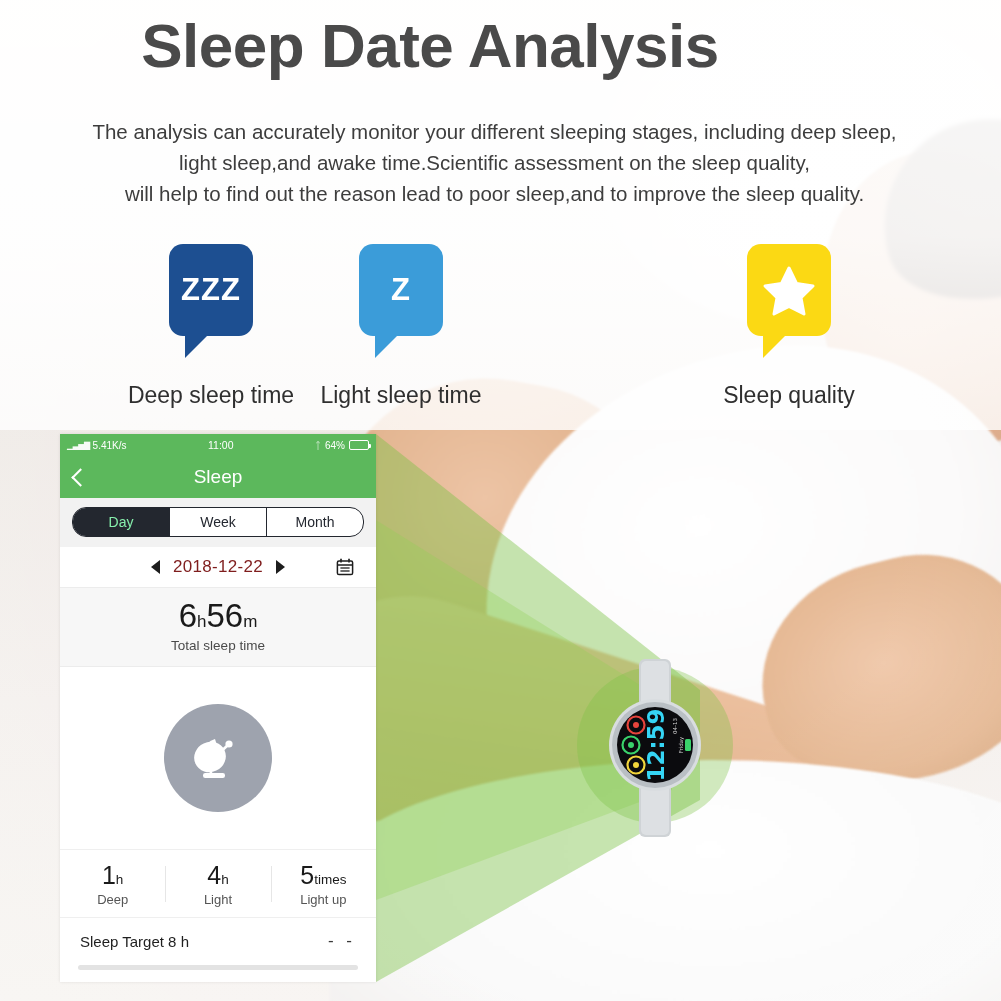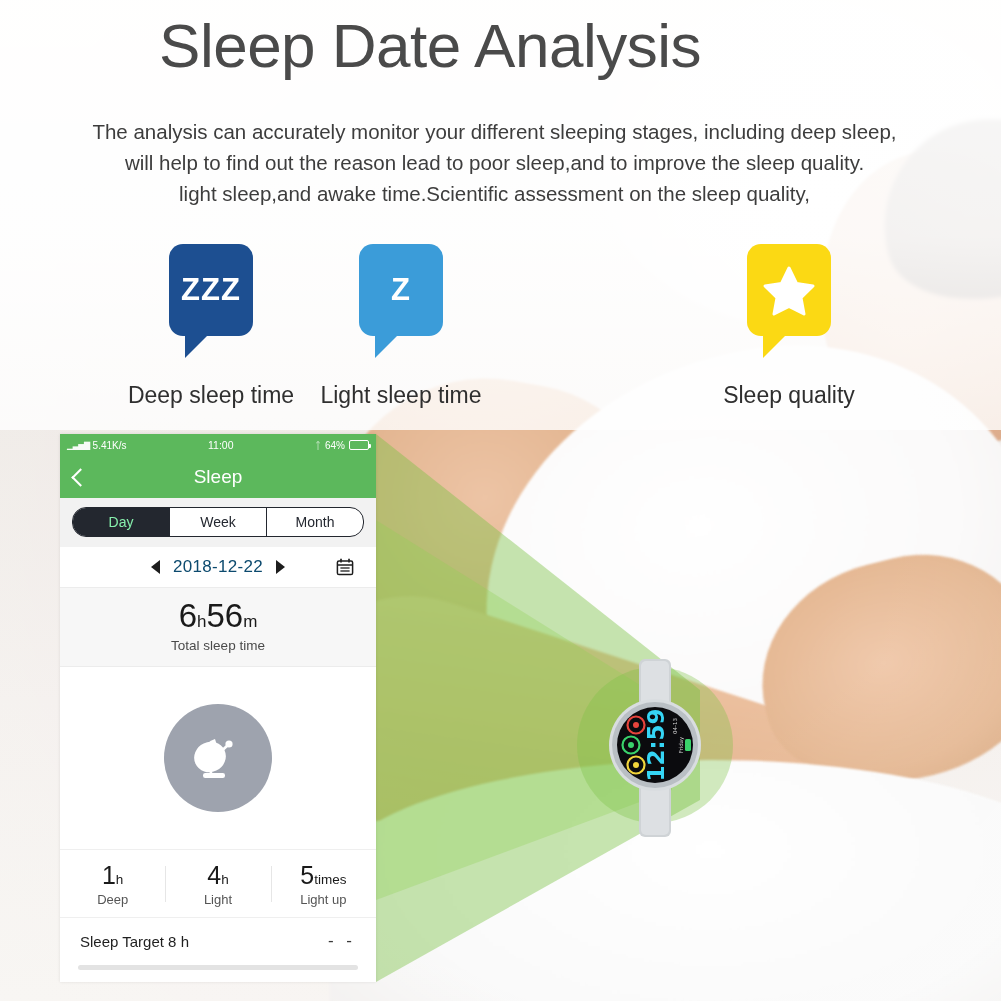--- a/index.html
+++ b/index.html
@@ -128,21 +128,21 @@
     pointer-events: none;
   }
 
   
   .page-title {
     position: absolute;
     left: 0; top: 10px;
     width: 860px;
     text-align: center;
     font-size: 62px;
-    font-weight: normal;
+    font-weight: bold;
     color: #4a4a4a;
     letter-spacing: -0.5px;
     font-family: "Liberation Sans", sans-serif;
   }
   .page-desc {
     position: absolute;
     left: 0; top: 116px;
     width: 989px;
     text-align: center;
     color: #3d3d3d;
@@ -296,21 +296,21 @@
     border-top: 7px solid transparent;
     border-bottom: 7px solid transparent;
     border-right: 9px solid #1d1d1d;
   }
   .tri-right {
     width: 0; height: 0;
     border-top: 7px solid transparent;
     border-bottom: 7px solid transparent;
     border-left: 9px solid #1d1d1d;
   }
-  .date-text { font-size: 17px; color: #0c4a6e; letter-spacing: .3px; }
+  .date-text { font-size: 17px; color: #7f1d1d; letter-spacing: .3px; }
   .cal-icon {
     position: absolute;
     right: 22px;
     width: 18px; height: 18px;
   }
 
   .total-block {
     background: #f7f7f7;
     padding: 11px 0 13px 0;
     text-align: center;
@@ -426,22 +426,22 @@
         <text x="0" y="28" text-anchor="middle" font-family="DejaVu Sans, sans-serif" font-size="5.5" fill="#cfcfcf">Friday</text>
         <rect x="-6" y="30" width="12" height="6" rx="1.6" fill="#3ad26b"></rect>
       </g>
     </g>
   </svg>
 
   <div class="page-title">Sleep Date Analysis</div>
 
   <div class="page-desc">
     <div>The analysis can accurately monitor your different sleeping stages, including deep sleep,</div>
+    <div>light sleep,and awake time.Scientific assessment on the sleep quality,</div>
     <div>will help to find out the reason lead to poor sleep,and to improve the sleep quality.</div>
-    <div>light sleep,and awake time.Scientific assessment on the sleep quality,</div>
   </div>
 
   <div class="features">
 
     <div class="feature" style="left:0px; width:206px;">
       <div class="bubble" style="--bubble-color:#1d4f91; background:#1d4f91;">
         <span class="bubble-text zzz">ZZZ</span>
       </div>
       <div class="feature-label">Deep sleep time</div>
     </div>

